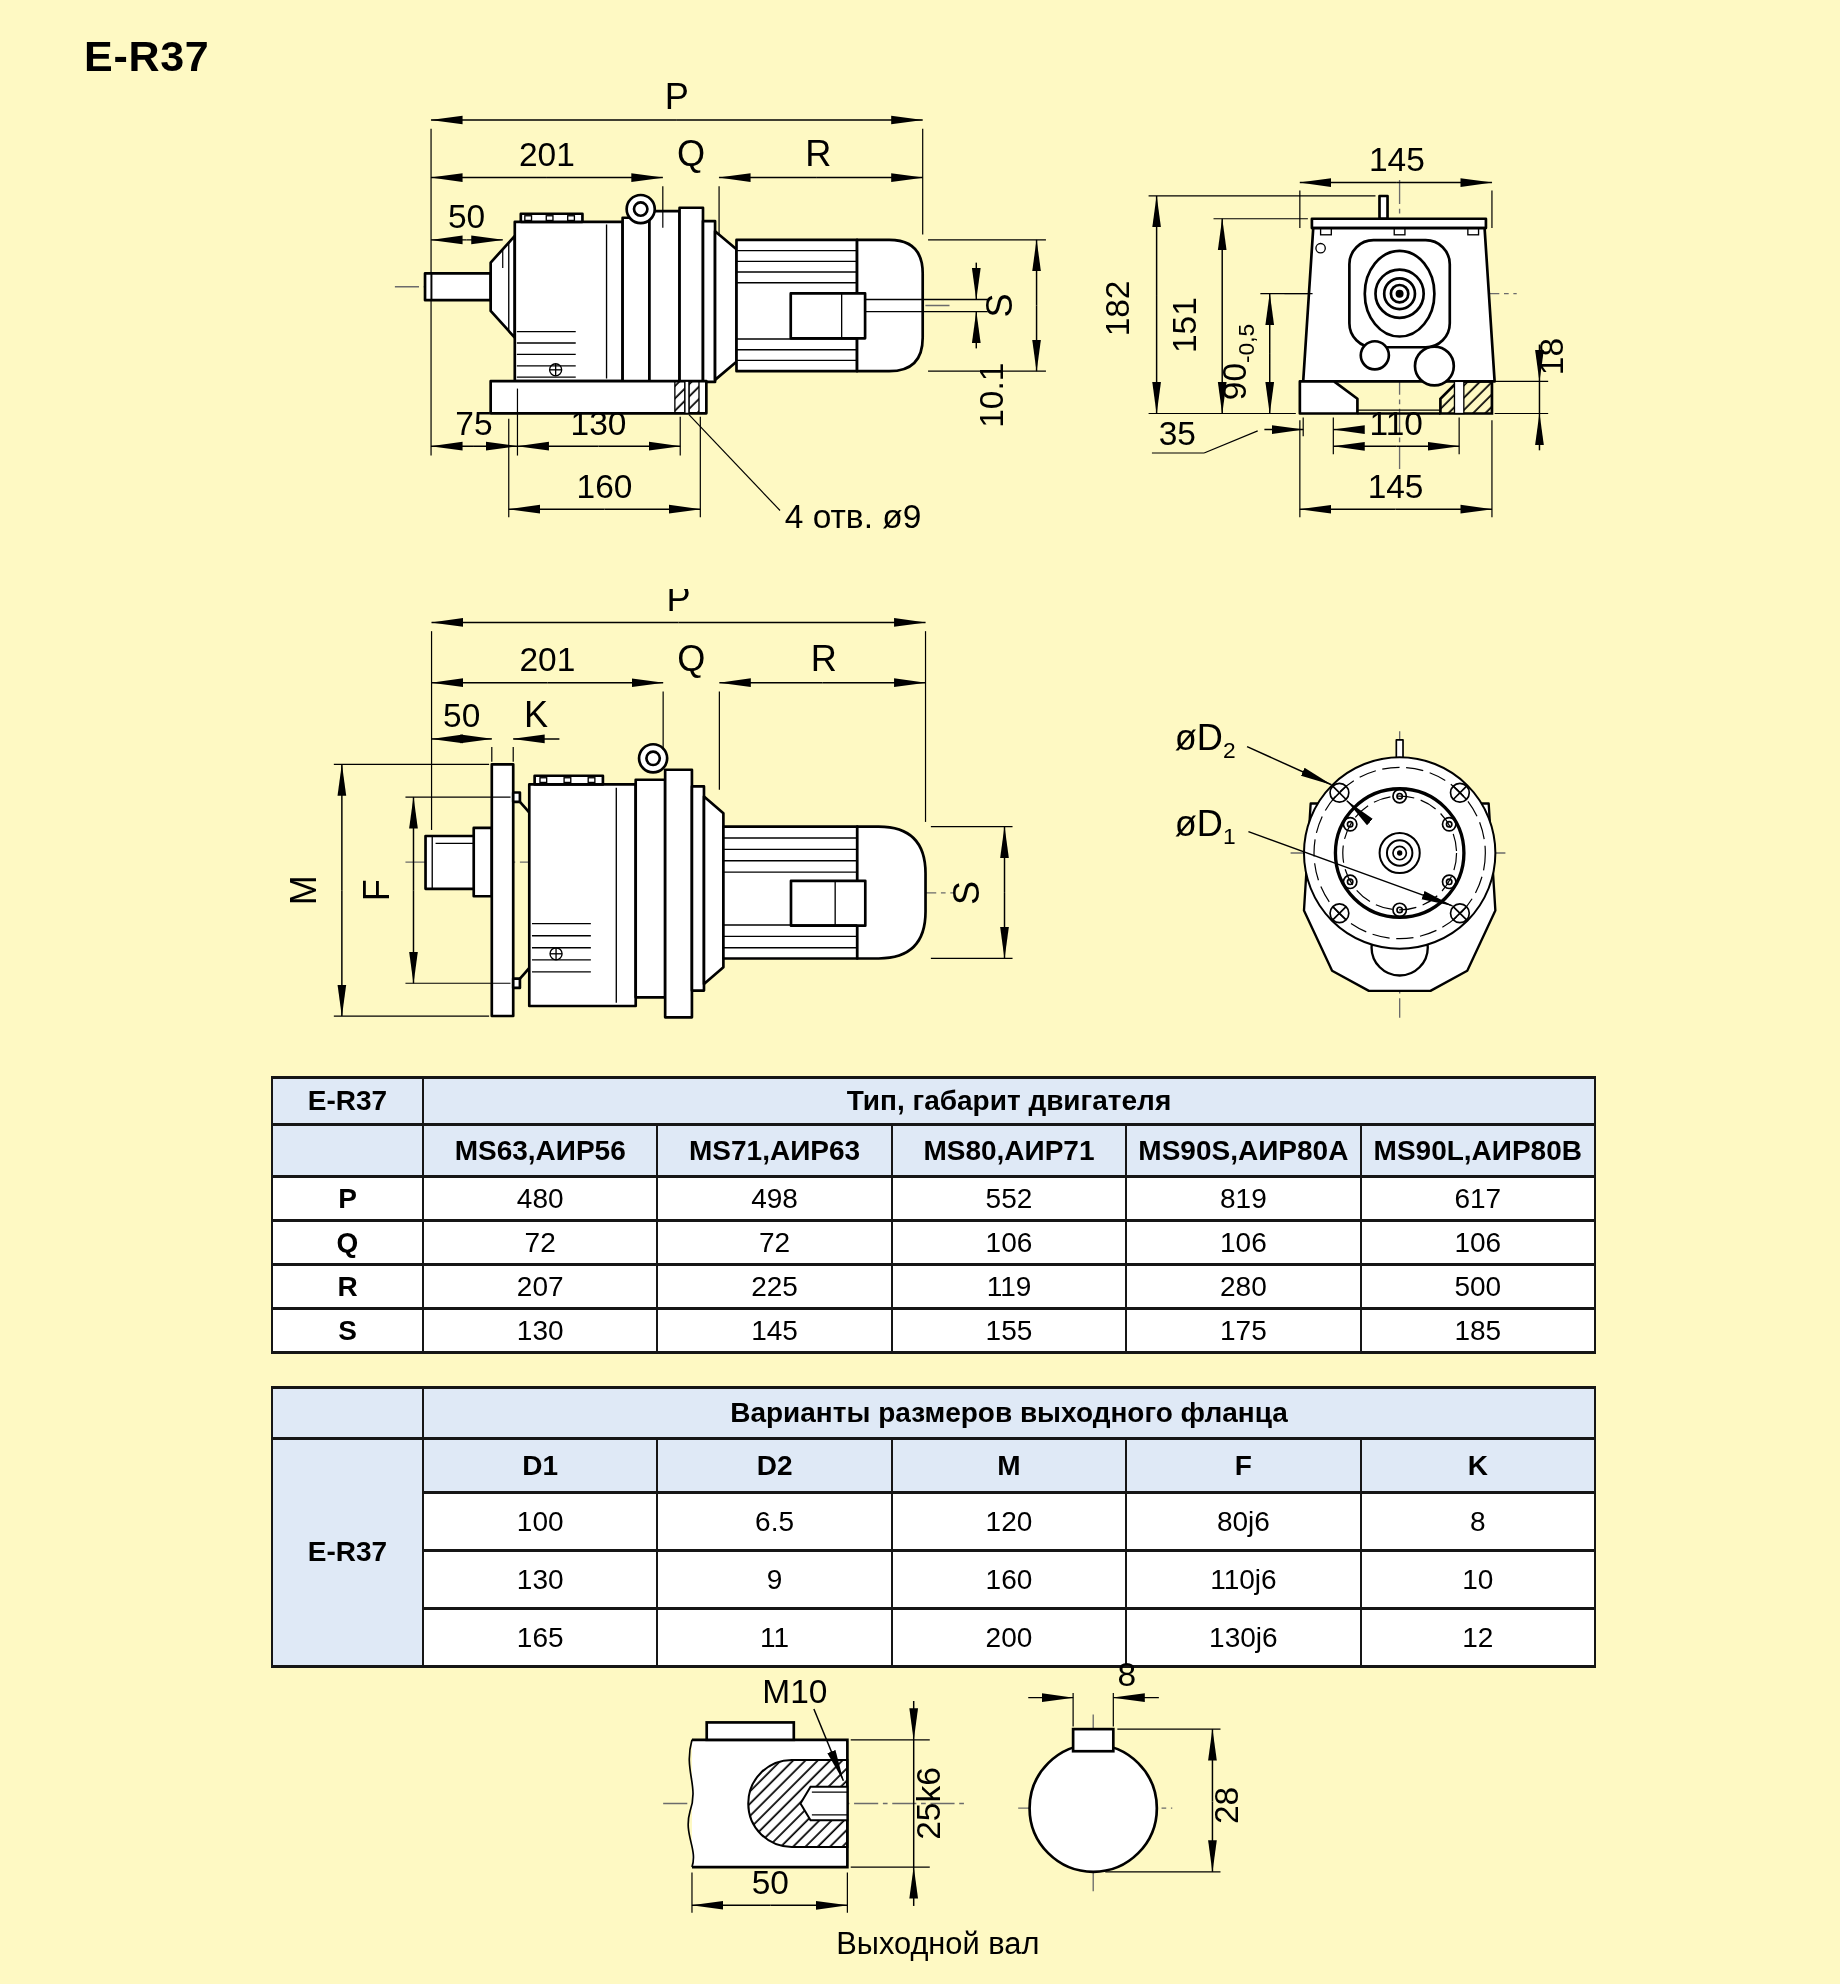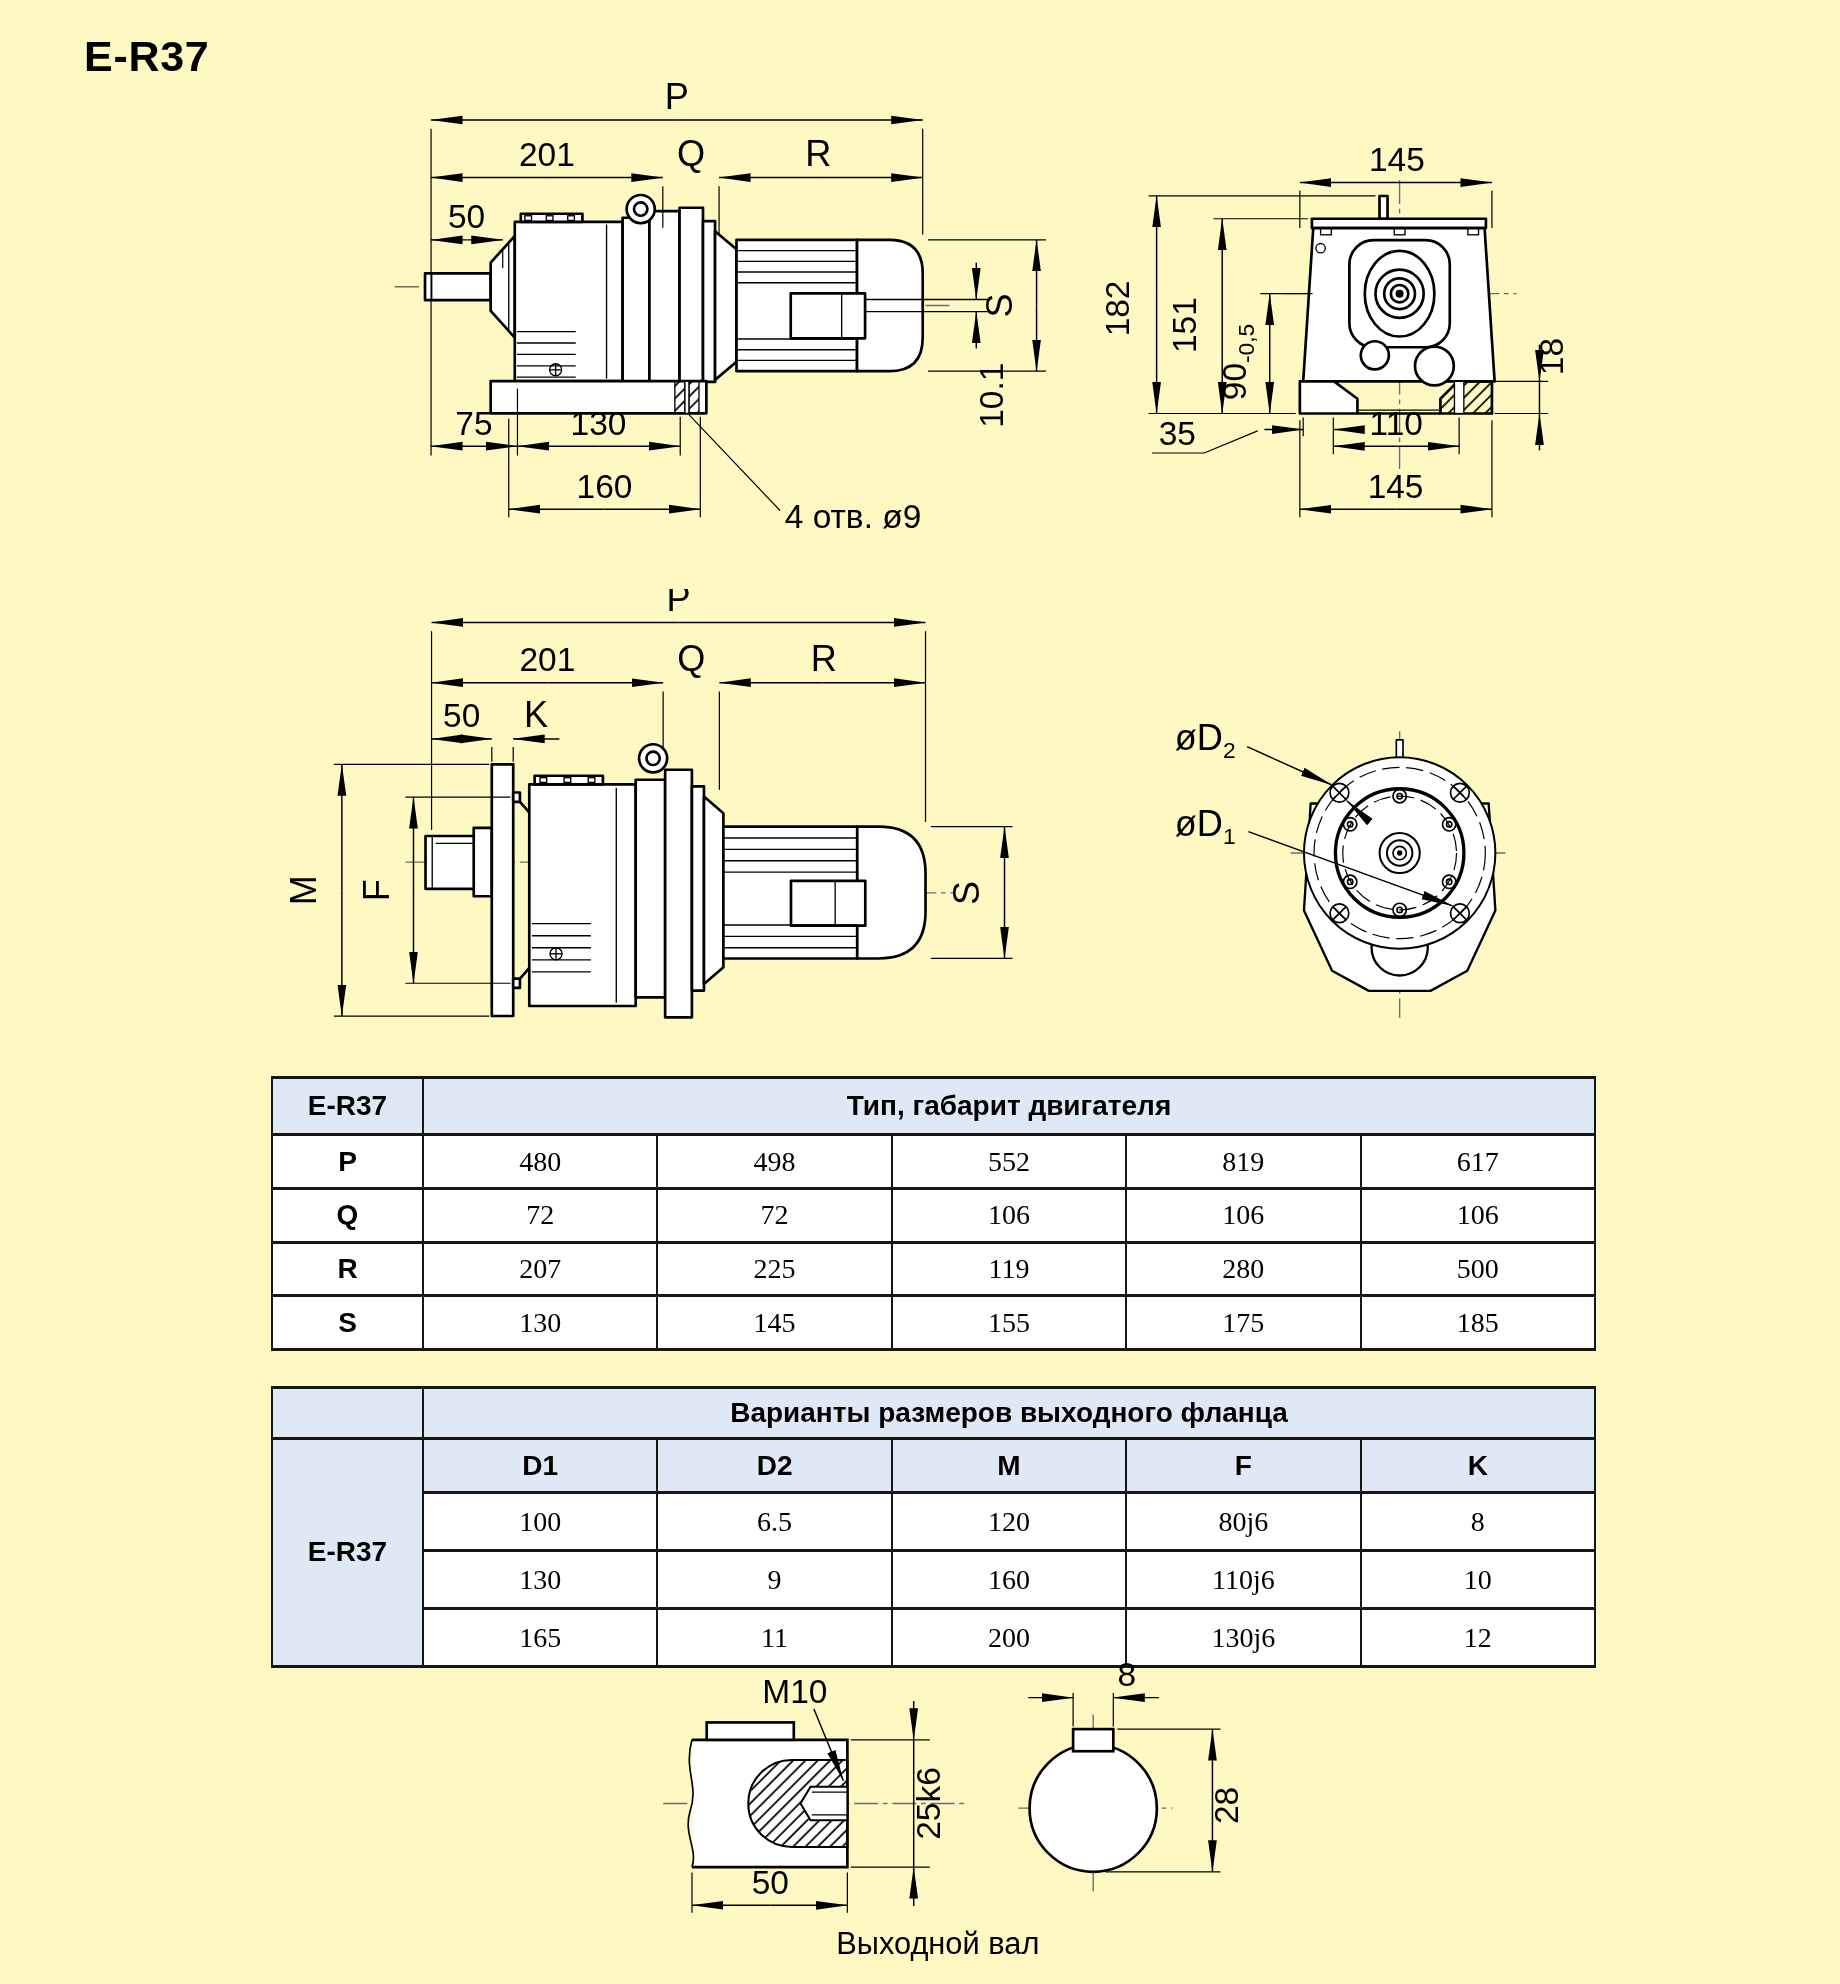--- a/index.html
+++ b/index.html
@@ -11,21 +11,21 @@
   .dimtxt{font-size:50px;}
   .lettertxt{font-size:54px;}
   .subtxt{font-size:34px;}
   
   table.spec{border-collapse:collapse;table-layout:fixed;width:100%;height:100%;}
   table.spec td{border:2px solid #161616;border-top-width:3.3px;border-bottom-width:3.3px;
       text-align:center;vertical-align:middle;font-size:28px;padding:0;overflow:hidden;}
   .tblwrap{position:absolute;}
   td.hd{background:#dfe9f6;font-weight:bold;}
   td.corner{text-align:left;padding-left:17.4px;}
-  td.val{background:#ffffff;font-weight:normal;font-family:Liberation Serif, serif;}
+  td.val{background:#ffffff;font-weight:normal;}
   td.rowlbl{font-weight:bold;background:#fff;}
 </style>
 </head>
 <body>
 
 <div class="page">
 
   <svg class="abs" width="0" height="0" style="position:absolute">
     <defs>
       <marker id="ar" viewBox="0 0 48 16" refX="47" refY="8" markerWidth="48" markerHeight="16" orient="auto" markerUnits="userSpaceOnUse">
@@ -379,20 +379,28 @@
           <col>
           <col>
           <col>
           <col>
         </colgroup>
       <tbody>
           <tr style="height:47px">
         <td class="hd corner">E-R37</td>
         <td class="hd" colspan="5">Тип, габарит двигателя</td>
       </tr>
+      <tr style="height:52px">
+        <td class="hd"></td>
+        <td class="hd">MS63,АИР56</td>
+        <td class="hd">MS71,АИР63</td>
+        <td class="hd">MS80,АИР71</td>
+        <td class="hd">MS90S,АИР80A</td>
+        <td class="hd">MS90L,АИР80B</td>
+      </tr>
       <tr style="height:44px">
         <td class="rowlbl">P</td>
         <td class="val">480</td>
         <td class="val">498</td>
         <td class="val">552</td>
         <td class="val">819</td>
         <td class="val">617</td>
       </tr>
       <tr style="height:44px">
         <td class="rowlbl">Q</td>

